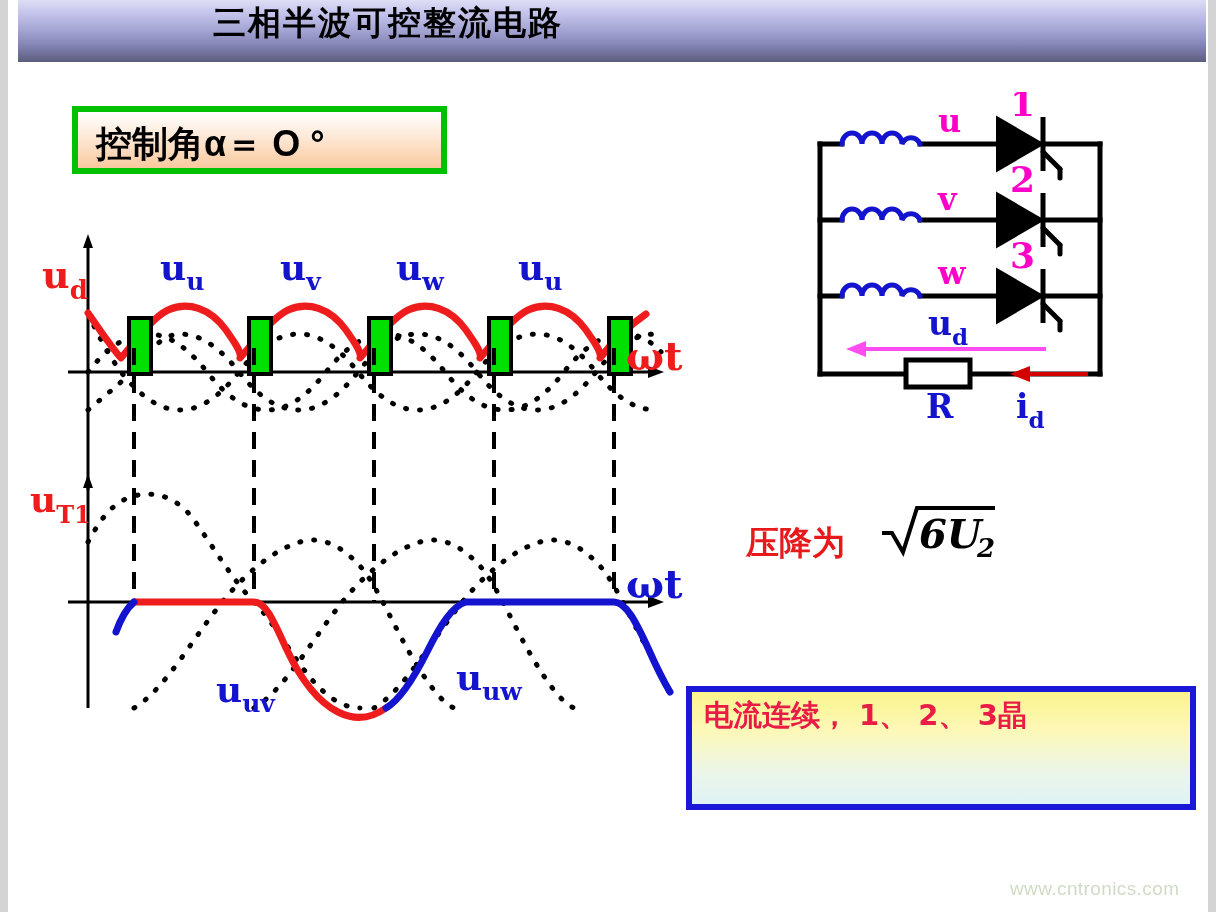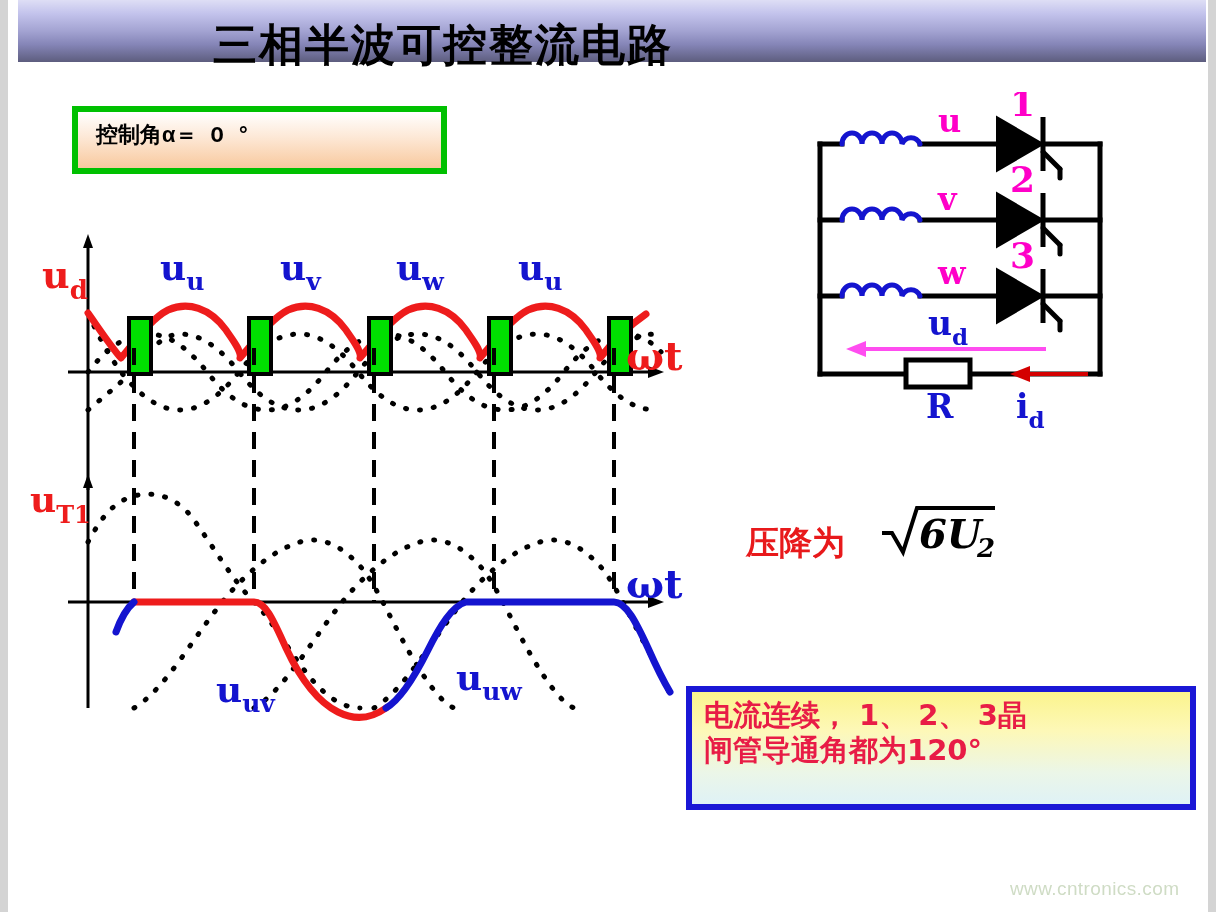--- a/index.html
+++ b/index.html
@@ -12,40 +12,40 @@
   #slide{
     position:absolute;left:8px;top:0;width:1200px;height:912px;
     background:#ffffff;
   }
   
   #header{
     position:absolute;left:10px;top:0px;width:1188px;height:62px;
     background:linear-gradient(to bottom,#dedef5 0%,#c3c3ec 22%,#a3a3d2 50%,#8585b7 72%,#5d5d7e 100%);
   }
   #header .htitle{
-    position:absolute;top:16px;
-    color:#000000;font-weight:bold;font-size:44px;
+    position:absolute;top:1px;
+    color:#000000;font-weight:bold;font-size:33px;
     letter-spacing:2px;white-space:nowrap;
     font-family:"DejaVu Sans","Liberation Sans",sans-serif;
     text-align:center;
   }
   #title-main{left:195px;}
   #title-sub{left:765px;}
 
   
   #alpha-box{
     position:absolute;left:64px;top:106px;width:375px;height:68px;
     border:6px solid #00c000;
     background:linear-gradient(to bottom,#ffffff 0%,#fde8d6 45%,#f8c99e 100%);
     box-sizing:border-box;
   }
   #alpha-text{
     position:absolute;left:18px;top:8px;
-    font-size:22px;font-weight:bold;color:#000;
-    font-family:Liberation Mono, monospace;
+    font-size:36px;font-weight:bold;color:#000;
+    font-family:Liberation Sans, sans-serif;
     white-space:nowrap;
   }
 
   
   #waves{position:absolute;left:20px;top:230px;}
 
   
   #circuit{position:absolute;left:790px;top:92px;}
 
   
@@ -277,18 +277,17 @@
           <path d="M3,33 L13,33 L24,52 L38,8 L116,8" fill="none" stroke="#000" stroke-width="4" stroke-linejoin="miter" stroke-linecap="butt"></path>
           <text class="svg-lbl" x="40" y="48" font-size="40" fill="#000">6U</text>
           <text class="svg-lbl" x="98" y="57" font-size="26" fill="#000">2</text>
         </svg>
       </span>
     </div>
   </div>
 
   <div id="note-box">
     <div class="nline">电流连续， 1、 2、 3晶</div>
-    <div class="nline">闸管导通角都为120°</div>
   </div>
 
   <div id="watermark">www.cntronics.com</div>
 
 </div>
 
 </body></html>

